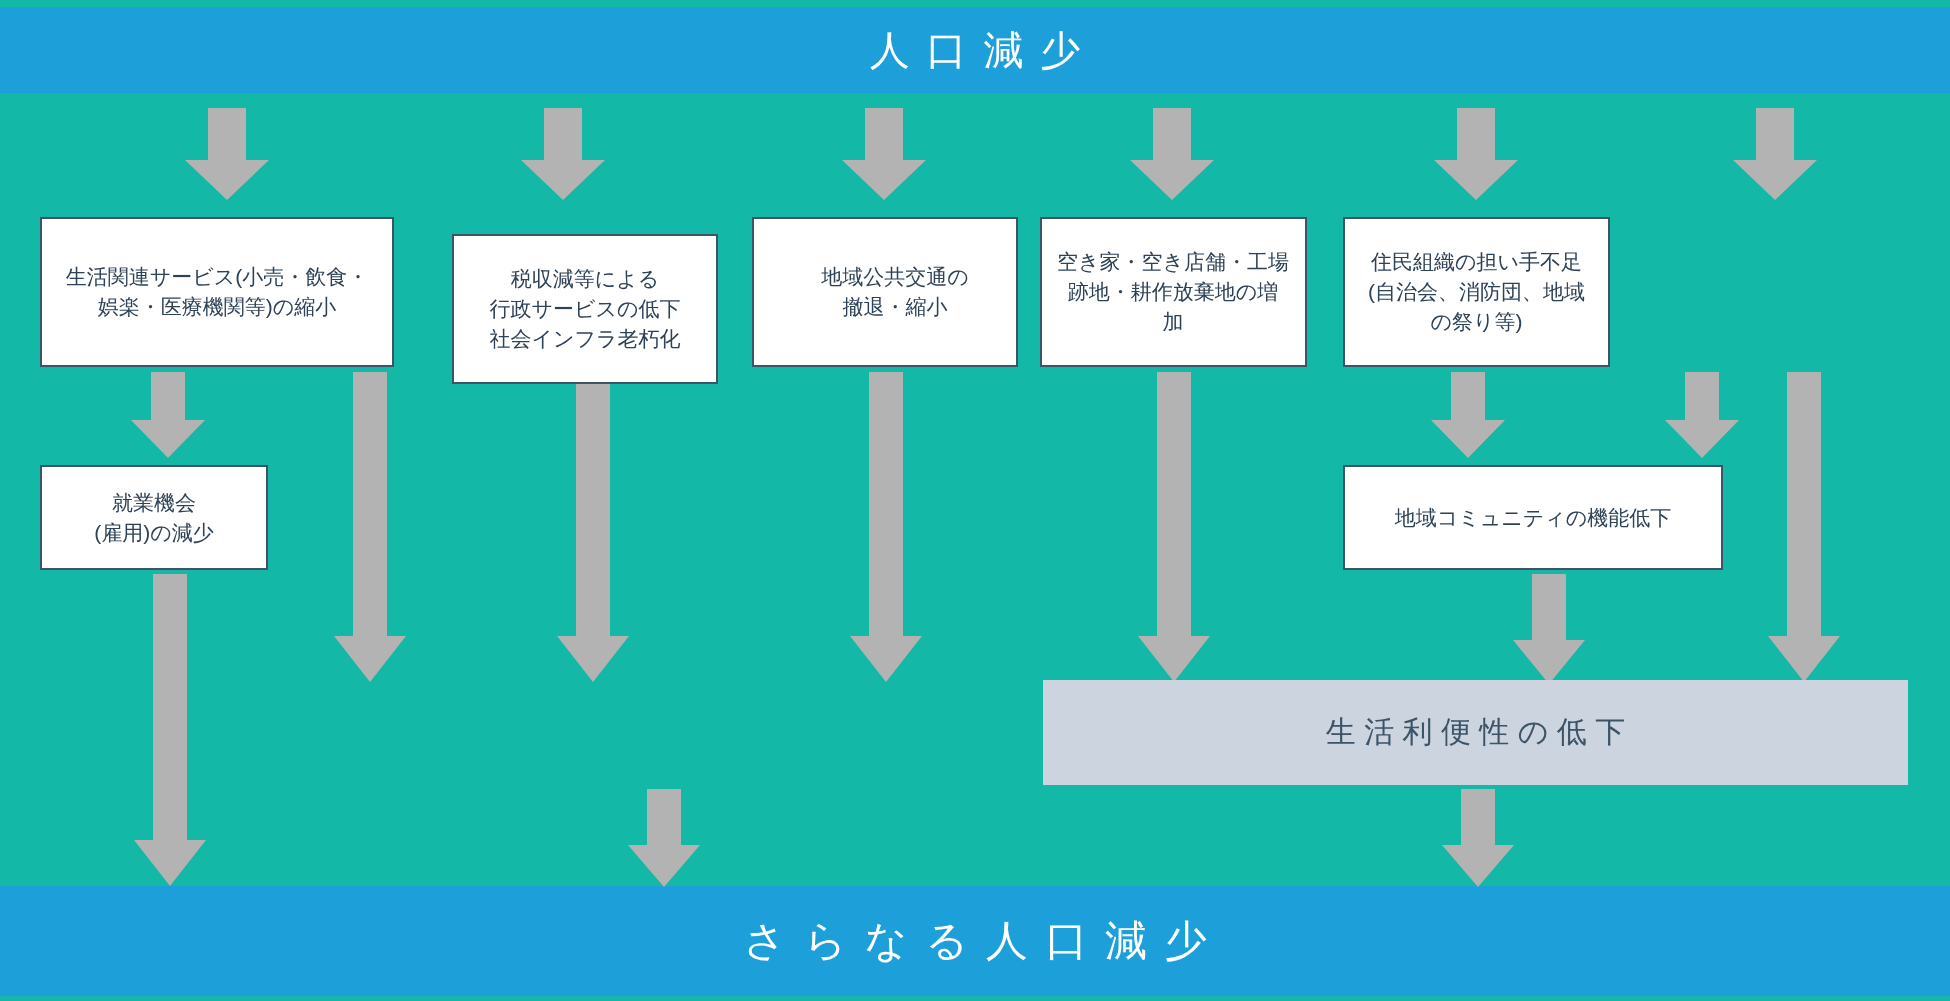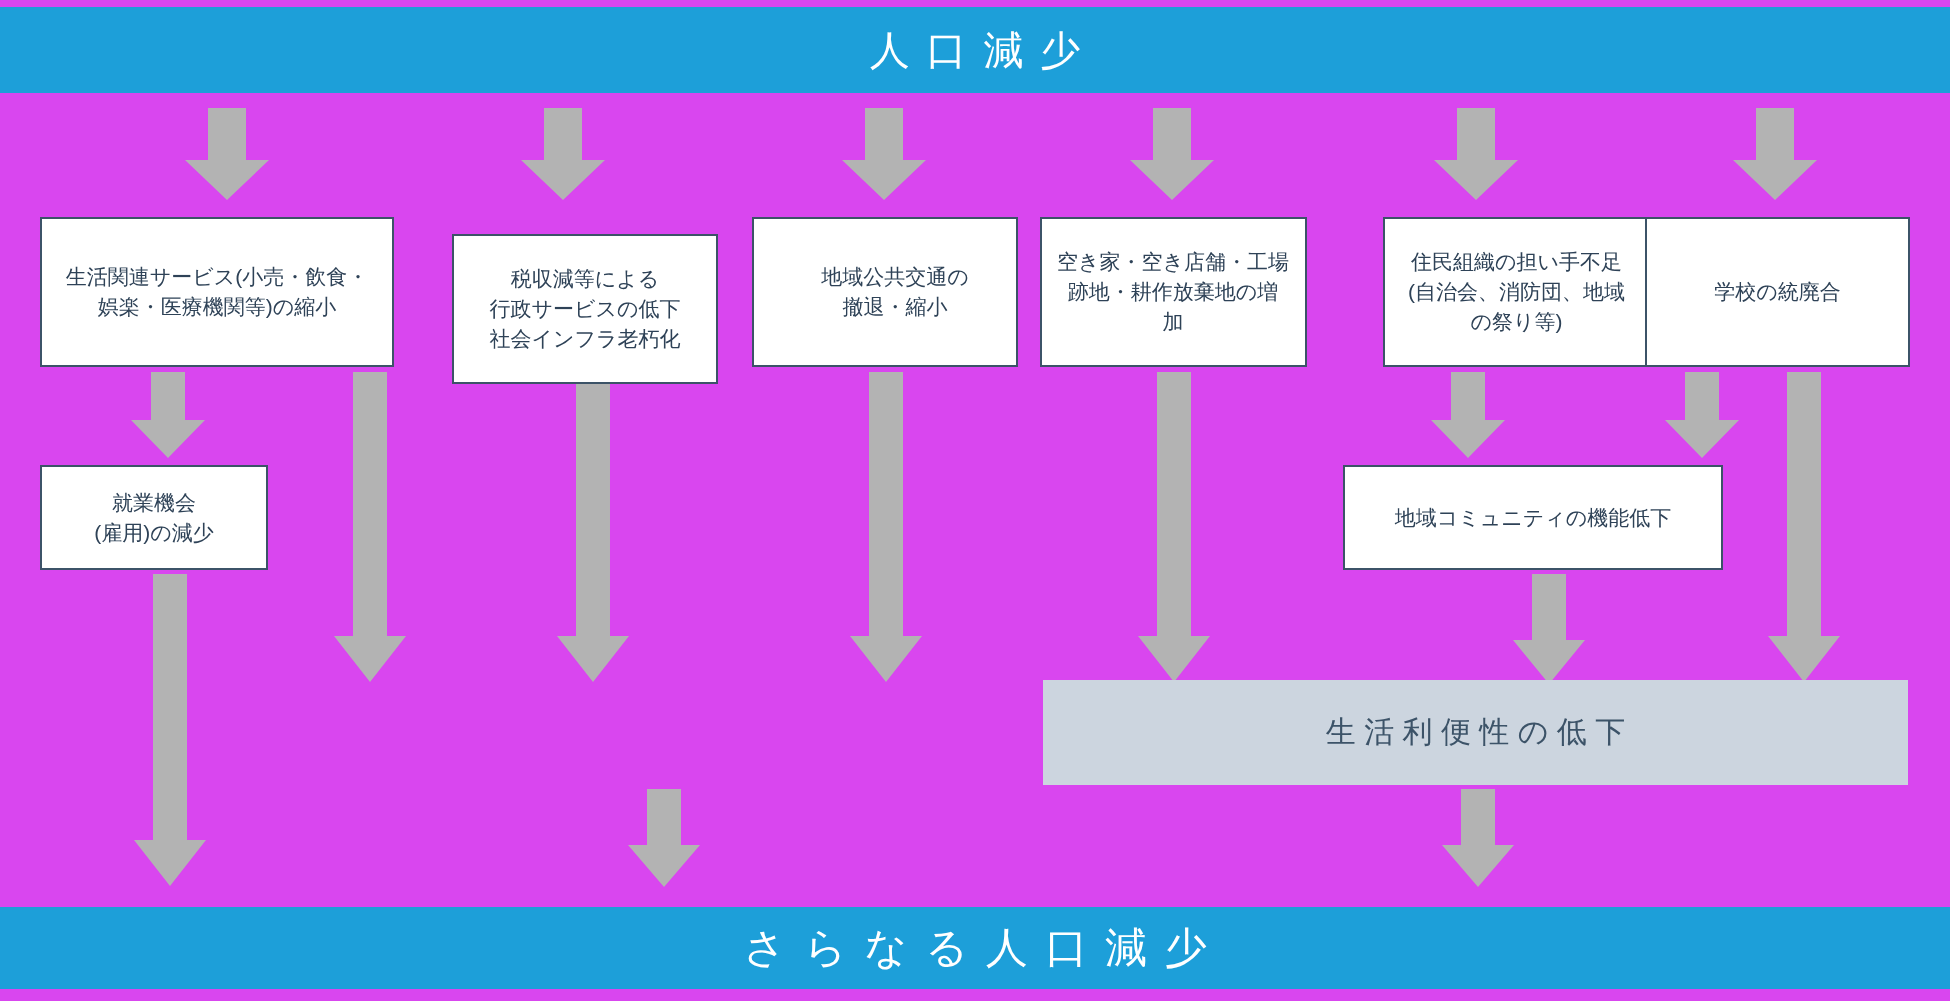--- a/index.html
+++ b/index.html
@@ -4,41 +4,41 @@
 <style>
   html, body {
     margin: 0;
     padding: 0;
     background: #ffffff;
   }
   #stage {
     position: relative;
     width: 1950px;
     height: 1001px;
-    background: #d946ef;
+    background: #14b8a6;
     font-family: "Liberation Sans", "DejaVu Sans", sans-serif;
     overflow: hidden;
   }
 
   
   .banner {
     position: absolute;
     display: flex;
     align-items: center;
     justify-content: center;
     color: #ffffff;
     background: #1d9fd9;
     letter-spacing: 0.42em;
     text-indent: 0.42em;
     font-size: 40px;
     font-weight: 400;
     white-space: nowrap;
   }
   .banner-top    { left: 0; top: 7px;   width: 1950px; height: 86px; }
-  .banner-bottom { left: 0; top: 886px; width: 1950px; height: 82px; font-size: 42px; margin-top: 21px; }
+  .banner-bottom { left: 0; top: 886px; width: 1950px; height: 110px; font-size: 42px; }
 
   
   .box {
     position: absolute;
     box-sizing: border-box;
     border: 2px solid #3c5368;
     background: #ffffff;
     display: flex;
     align-items: center;
     justify-content: center;
@@ -121,27 +121,24 @@
   </div>
 
   <div class="box" style="left:752px; top:217px; width:266px; height:150px;padding-left:28px;">
     <span class="txt">地域公共交通の<br>撤退・縮小</span>
   </div>
 
   <div class="box" style="left:1040px; top:217px; width:267px; height:150px;padding-left:7px;">
     <span class="txt">空き家・空き店舗・工場<br>跡地・耕作放棄地の増<br>加</span>
   </div>
 
-  <div class="box" style="left:1343px; top:217px; width:267px; height:150px;margin-left:40px;">
+  <div class="box" style="left:1343px; top:217px; width:267px; height:150px;">
     <span class="txt">住民組織の担い手不足<br>(自治会、消防団、地域<br>の祭り等)</span>
   </div>
 
-  <div class="box" style="left:1645px; top:217px; width:265px; height:150px;">
-    <span class="txt">学校の統廃合</span>
-  </div>
 
   <div class="arrow" style="left:131px; top:372px; width:74px; height:86px;">
     <svg viewBox="0 0 74 86" preserveAspectRatio="none">
         <polygon points="20,0 54,0 54,48 74,48 37,86 0,48 20,48" fill="#b3b3b3"></polygon>
       </svg>
   </div>
 
   <div class="arrow" style="left:1431px; top:372px; width:74px; height:86px;">
     <svg viewBox="0 0 74 86" preserveAspectRatio="none">
         <polygon points="20,0 54,0 54,48 74,48 37,86 0,48 20,48" fill="#b3b3b3"></polygon>

